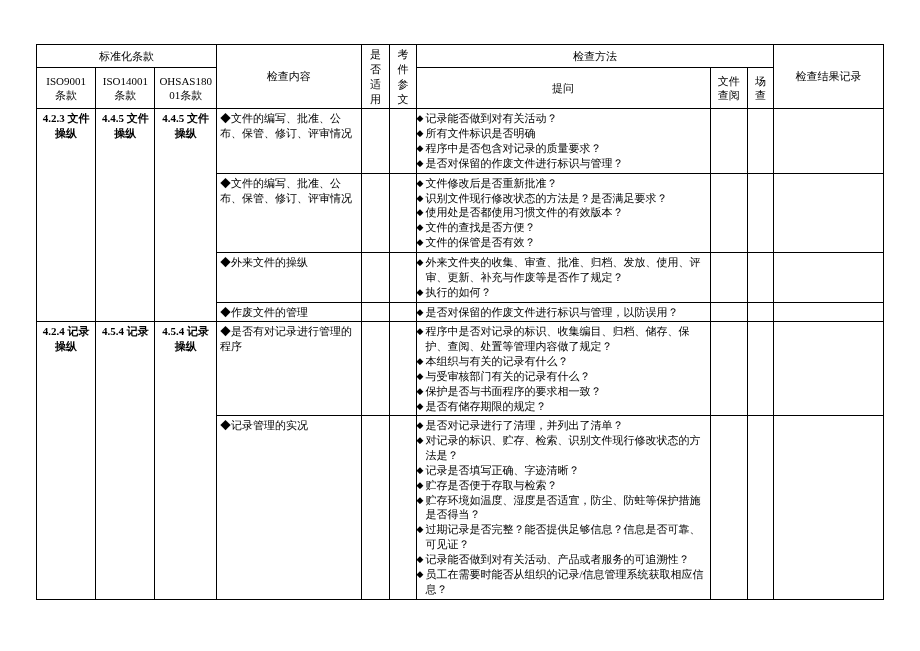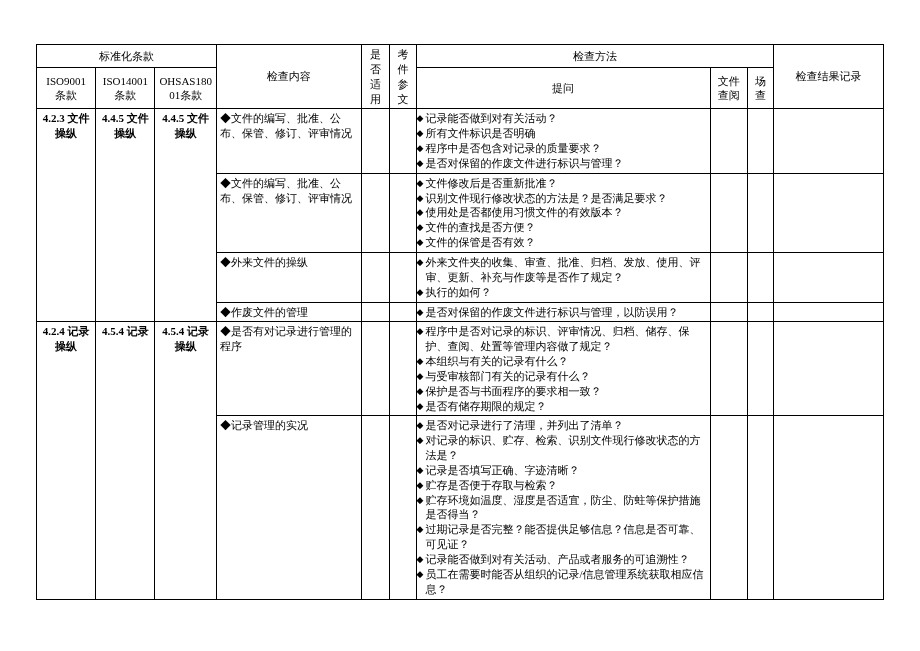--- a/index.html
+++ b/index.html
@@ -128,21 +128,21 @@
       </tr>
       <tr>
         <td class="b" rowspan="2">4.2.4 记录操纵</td>
         <td class="b" rowspan="2">4.5.4 记录</td>
         <td class="b" rowspan="2">4.5.4 记录操纵</td>
         <td>◆是否有对记录进行管理的程序</td>
         <td></td>
         <td></td>
         <td class="q">
           <div>
-            <span>程序中是否对记录的标识、评审情况、归档、储存、保护、查阅、处置等管理内容做了规定？</span>
+            <span>程序中是否对记录的标识、收集编目、归档、储存、保护、查阅、处置等管理内容做了规定？</span>
           </div>
           <div>
             <span>本组织与有关的记录有什么？</span>
           </div>
           <div>
             <span>与受审核部门有关的记录有什么？</span>
           </div>
           <div>
             <span>保护是否与书面程序的要求相一致？</span>
           </div>

